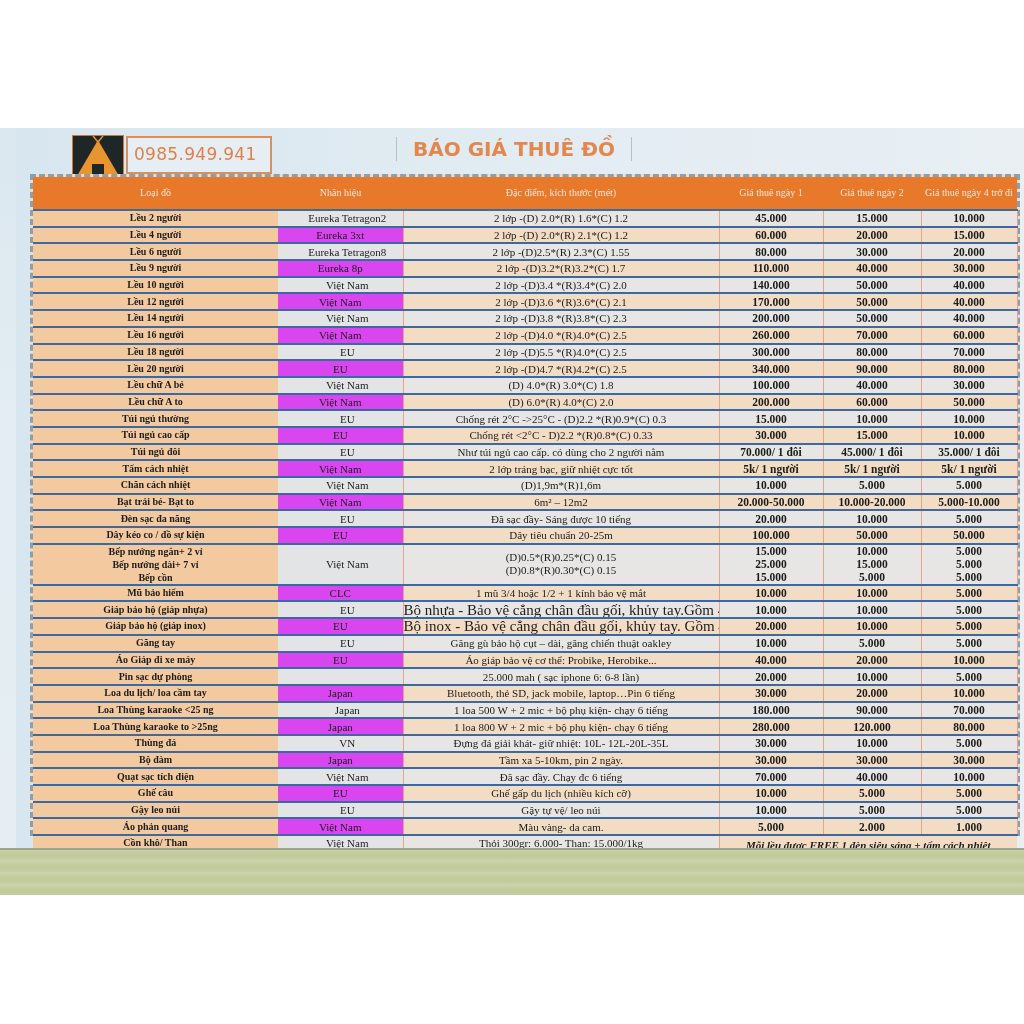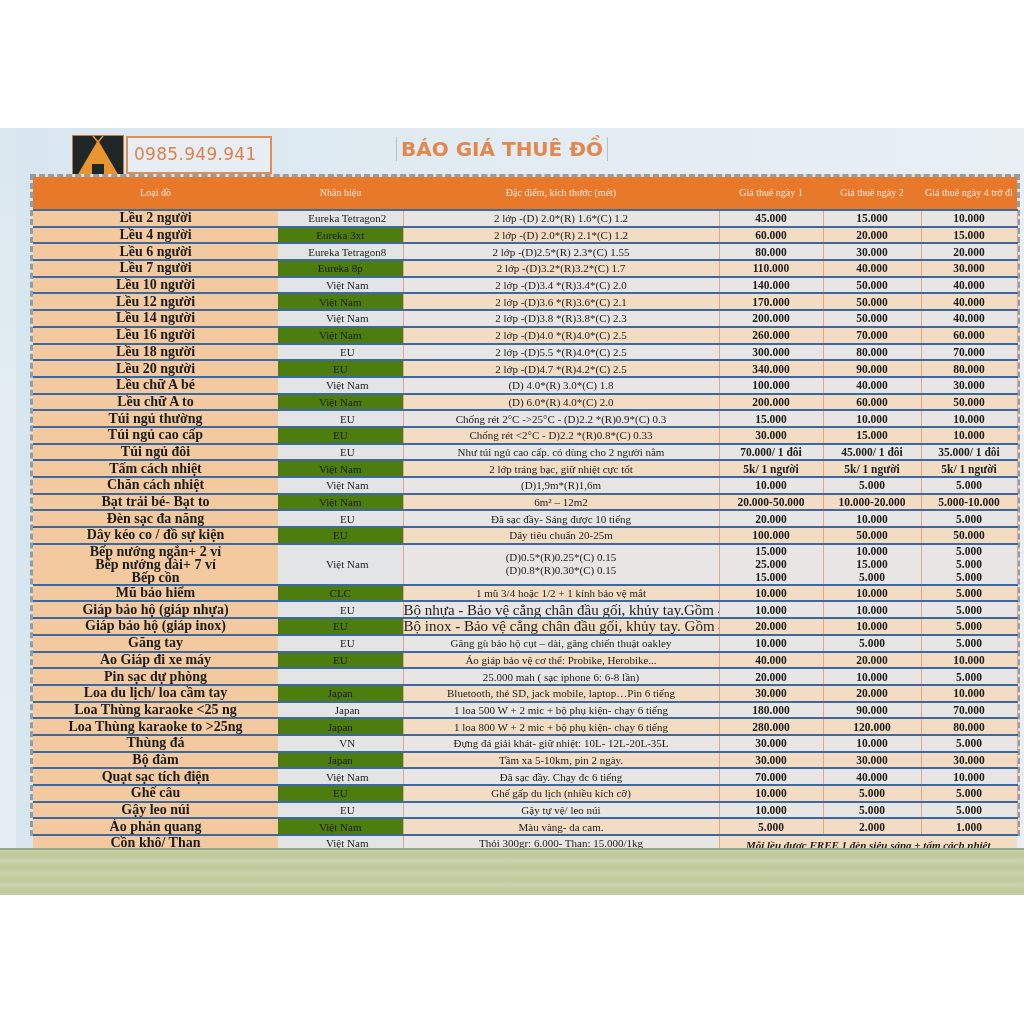--- a/index.html
+++ b/index.html
@@ -4,33 +4,33 @@
 <style>
   html,body{margin:0;padding:0;}
   body{width:1024px;height:1024px;background:#ffffff;position:relative;overflow:hidden;font-family:"Liberation Serif",serif;}
   .photo{position:absolute;left:0;top:128px;width:1024px;height:767px;background:linear-gradient(180deg,#dbe7ef 0%,#e3edf3 40%,#e6eef2 100%);overflow:hidden;}
   .board{position:absolute;left:16px;top:0;width:1024px;height:812px;background:linear-gradient(90deg,#d8e6ef 0%,#e4edf3 60%,#e9eff3 100%);}
   .floor{position:absolute;left:0;top:720px;width:1024px;height:47px;background:repeating-linear-gradient(180deg,#c7d0a5 0px,#bfc99b 6px,#ccd4ad 12px);border-top:2px solid #9aa58a;}
   .logo{position:absolute;left:56px;top:7px;width:50px;height:42px;background:#1f2628;border:1px solid #c87a3a;}
   .logo svg{display:block;}
   .phone-box{position:absolute;left:110px;top:8px;width:146px;height:38px;border:2px solid #d9905a;background:#e6eef3;box-sizing:border-box;}
   .phone{position:absolute;left:6px;top:6px;font-family:"DejaVu Sans",sans-serif;font-size:17px;color:#e0804a;letter-spacing:0.3px;}
-  .title{position:absolute;left:380px;top:9px;font-family:"DejaVu Sans",sans-serif;font-size:20px;color:#e2874e;font-weight:bold;border-left:1px solid #b8c0c4;border-right:1px solid #b8c0c4;padding:0 4px;}
+  .title{position:absolute;left:380px;top:9px;font-family:"DejaVu Sans",sans-serif;font-size:20px;color:#e2874e;font-weight:bold;border-left:1px solid #b8c0c4;border-right:1px solid #b8c0c4;padding:0 16px;}
   .tbl-wrap{position:absolute;left:14px;top:46px;width:990px;height:662px;border:3px dashed #8aa0b0;box-sizing:border-box;background:#f3dcc4;}
   table{border-collapse:collapse;width:984px;table-layout:fixed;position:absolute;left:0;top:0;}
   th{background:#e8782a;color:#f7e9da;font-weight:normal;font-size:10px;height:32px;padding:0;line-height:12px;text-align:center;border-bottom:2px solid #3f6b97;}
   td{font-size:11px;height:14.7px;padding:0;line-height:14px;text-align:center;color:#1c1c1c;border-bottom:2px solid #3b69a0;white-space:nowrap;overflow:hidden;}
-  td.c0{background:#f3caa0;font-weight:bold;font-size:14px;}
+  td.c0{background:#f3caa0;font-weight:bold;font-size:10px;}
   td.c1{background:#e1e4e6;border-right:1px solid #e6a48a;}
   td.c2{background:#eee4d9;border-right:1px solid #e6a48a;}
   td.p{font-weight:bold;font-size:11.5px;border-right:1px solid #e6a48a;}
   tr.odd td.c2, tr.odd td.p{background:#e7e6e4;}
   tr.even td.c2, tr.even td.p{background:#f3dcc4;}
   tr.odd td.c1{background:#e2e4e6;padding-left:14px;}
-  tr.even td.c1{background:#4d7c0f;}
+  tr.even td.c1{background:#d946ef;}
   td.small{font-size:15px;}
   td.multi{line-height:13px;white-space:normal;}
   td.note{font-style:italic;font-weight:bold;font-size:11px;white-space:normal;line-height:14px;background:#f3dcc4 !important;border-bottom:none;}
   .u{text-decoration:underline;}
 </style>
 </head>
 <body>
 
 <div class="photo">
   <div class="board">
@@ -86,21 +86,21 @@
             </tr>
             <tr class="odd">
               <td class="c0">Lều 6 người</td>
               <td class="c1">Eureka Tetragon8</td>
               <td class="c2">2 lớp -(D)2.5*(R) 2.3*(C) 1.55</td>
               <td class="p">80.000</td>
               <td class="p">30.000</td>
               <td class="p">20.000</td>
             </tr>
             <tr class="even">
-              <td class="c0">Lều 7 người</td>
+              <td class="c0">Lều 9 người</td>
               <td class="c1">Eureka 8p</td>
               <td class="c2">2 lớp -(D)3.2*(R)3.2*(C) 1.7</td>
               <td class="p">110.000</td>
               <td class="p">40.000</td>
               <td class="p">30.000</td>
             </tr>
             <tr class="odd">
               <td class="c0">Lều 10 người</td>
               <td class="c1">Việt Nam</td>
               <td class="c2">2 lớp -(D)3.4 *(R)3.4*(C) 2.0</td>

